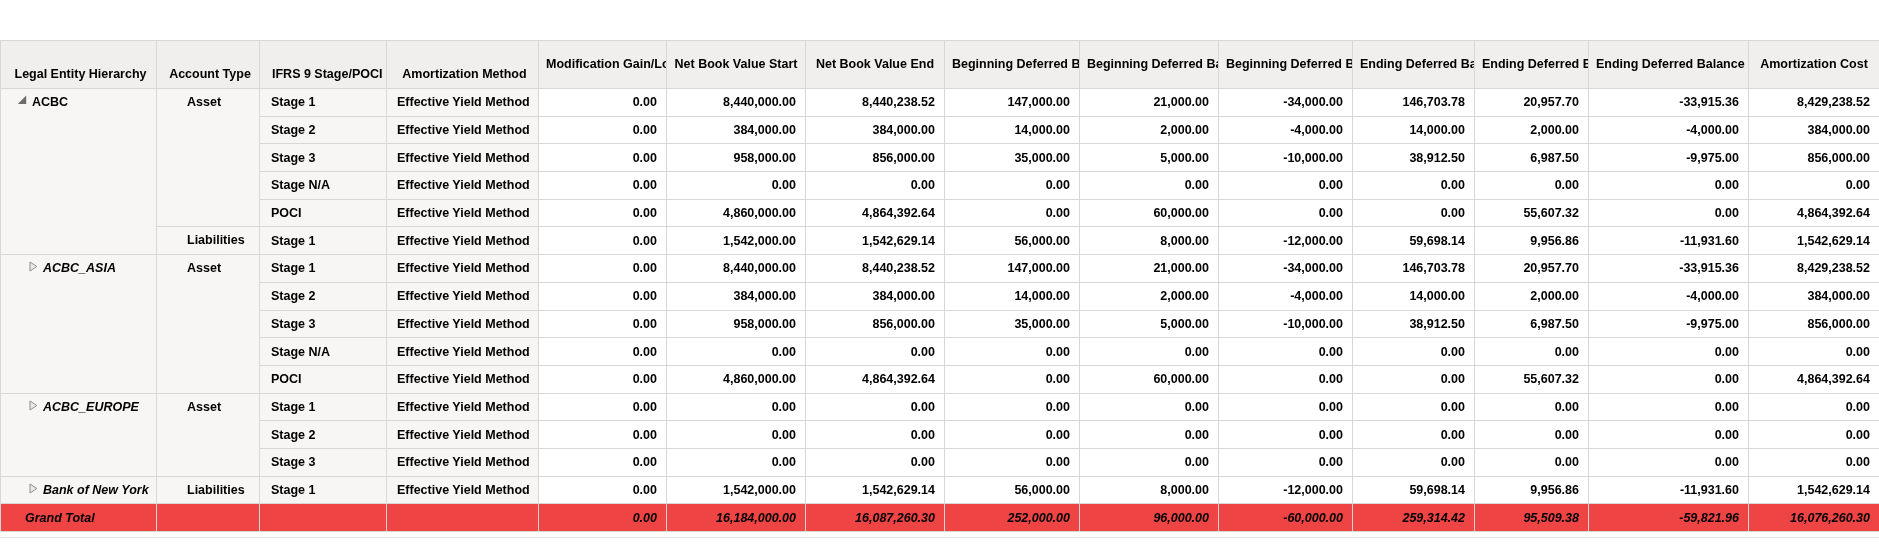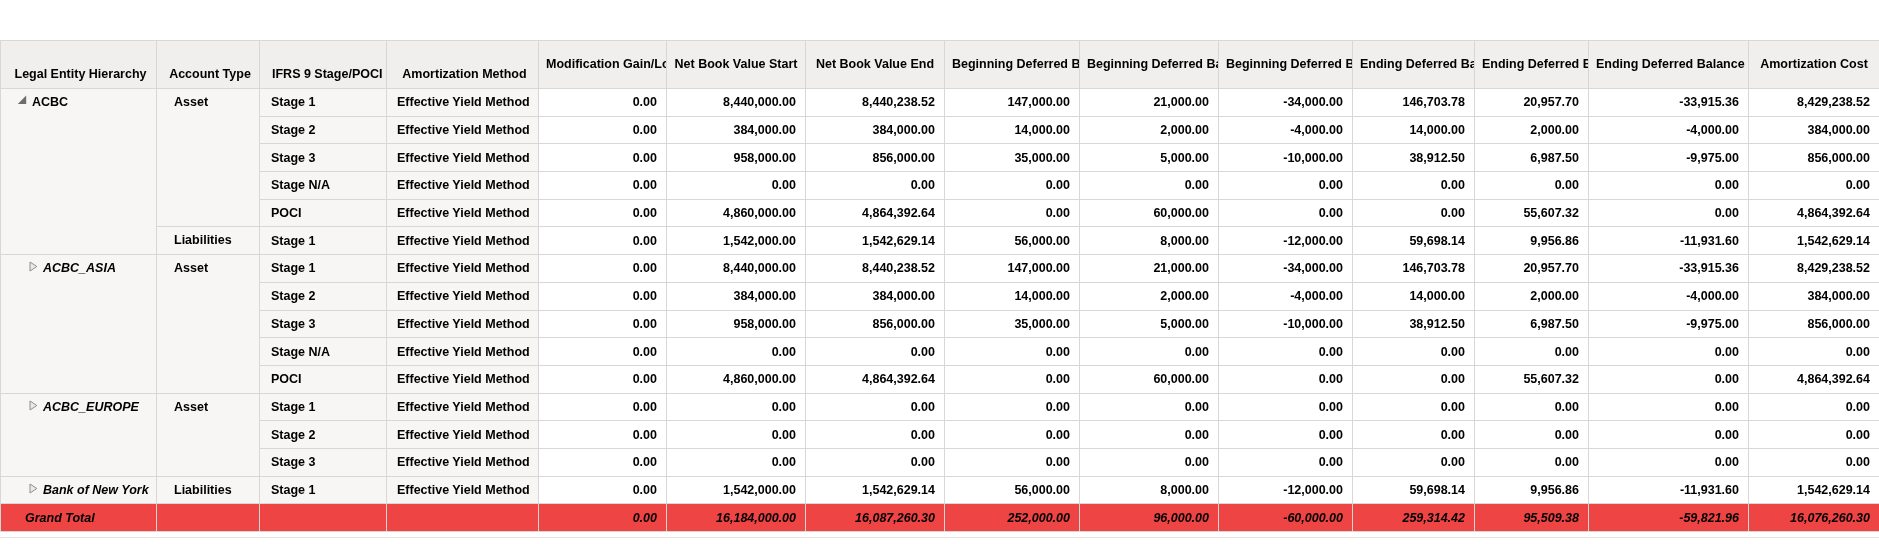--- a/index.html
+++ b/index.html
@@ -26,21 +26,21 @@
   }
   thead th { background: #f0efed; height: 48px; }
   th.h-left { text-align: center; vertical-align: bottom; padding: 2px 8px 7px 12px; margin-left: 44px; }
   th.h-num { text-align: center; vertical-align: middle; padding: 2px 7px; white-space: normal; line-height: 1.25; }
   tbody tr { height: 27.7px; }
   td.rowhead { background: #f7f6f4; }
   td.entity { vertical-align: top; padding-top: 6px; }
   td.entity .ent-inner { display: flex; align-items: flex-start; gap: 5px; }
   td.entity.lvl0 .ent-inner { padding-left: 16px; }
   td.entity.lvl1 .ent-inner { padding-left: 28px; font-style: italic; }
-  td.acct { vertical-align: top; padding-top: 6px; padding-left: 17px; }
+  td.acct { vertical-align: top; padding-top: 6px; padding-left: 30px; }
   td.stage { padding-left: 11px; }
   td.method { padding-left: 10px; }
   td.num { text-align: right; padding-right: 9px; background: #ffffff; }
   tr.total td { background: #ef4444; height: 27.7px; font-style: italic; }
   tr.total td.total-label { padding-left: 24px; }
   .tri { display: inline-flex; align-items: center; cursor: pointer; flex: 0 0 auto; }
   .bottom-rule { position: absolute; left: 0; width: 1879px; top: 537px; border-top: 1px solid #e4e3e1; }
 </style>
 </head>
 <body>

